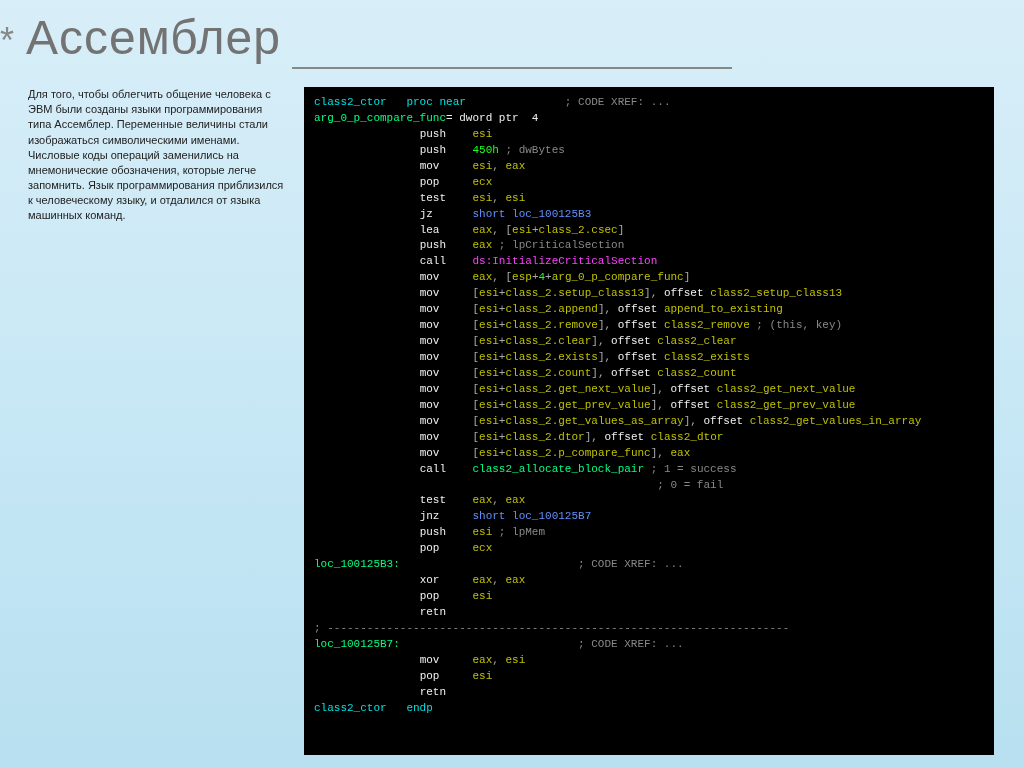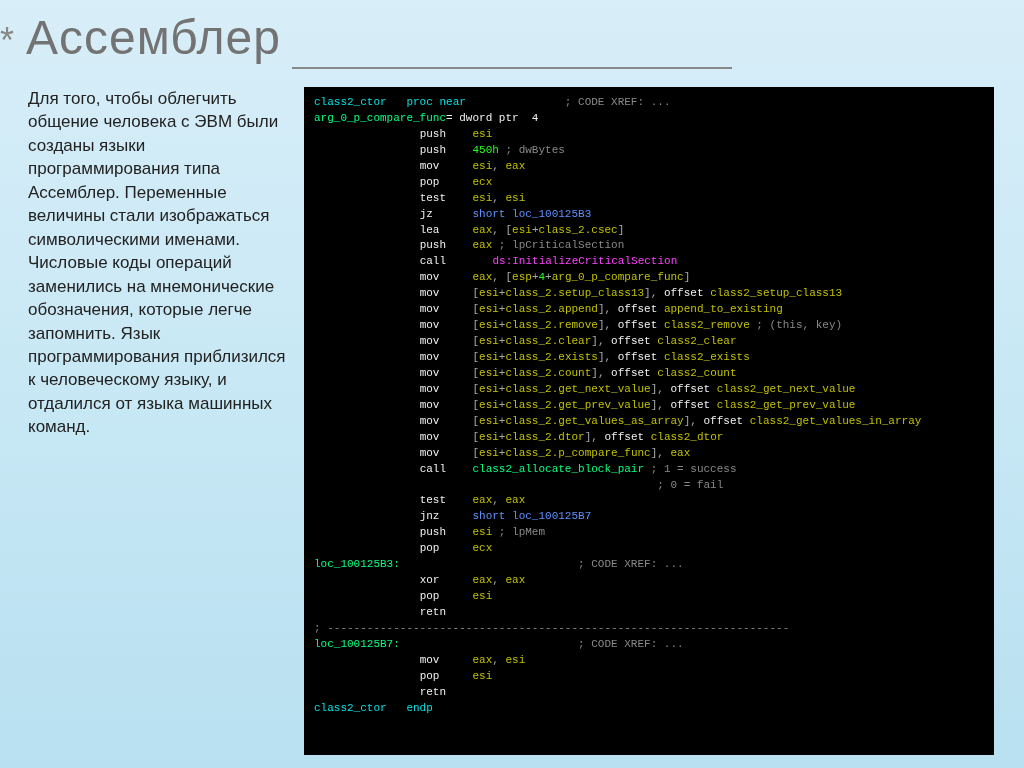--- a/index.html
+++ b/index.html
@@ -31,21 +31,21 @@
     background: #888;
     margin: 2px auto 0;
   }
   .layout {
     display: flex;
     padding: 18px 18px 0 28px;
     gap: 16px;
   }
   .body-text {
     width: 260px;
-    font-size: 17px;
+    font-size: 11px;
     line-height: 1.38;
     color: #222;
     flex-shrink: 0;
   }
   .code-panel {
     background: #000000;
     width: 690px;
     height: 668px;
     padding: 8px 10px;
     font-family: "Consolas", "Courier New", monospace;
@@ -55,21 +55,21 @@
     overflow: hidden;
   }
   .ln { white-space: pre; }
   .dir  { color: #00e0e0; }   
   .lbl  { color: #00ff80; }   
   .kw   { color: #f0f0f0; }   
   .reg  { color: #c0c000; text-align: right; }   
   .num  { color: #20ff20; }   
   .fld  { color: #c0c000; font-family: Liberation Mono, monospace; }   
   .cmt  { color: #888888; }   
-  .pink { color: #ff40ff; margin-left: 20px; }   
+  .pink { color: #ff40ff; }   
   .blue { color: #6090ff; }   
 </style>
 </head>
 <body>
 
 <h1 class="title">Ассемблер</h1>
 <div class="title-underline"></div>
 
 <div class="layout">
   <p class="body-text">Для того, чтобы облегчить общение человека с ЭВМ были созданы языки программирования типа Ассемблер. Переменные величины стали изображаться символическими именами. Числовые коды операций заменились на мнемонические обозначения, которые легче запомнить. Язык программирования приблизился к человеческому языку, и отдалился от языка машинных команд.</p>

